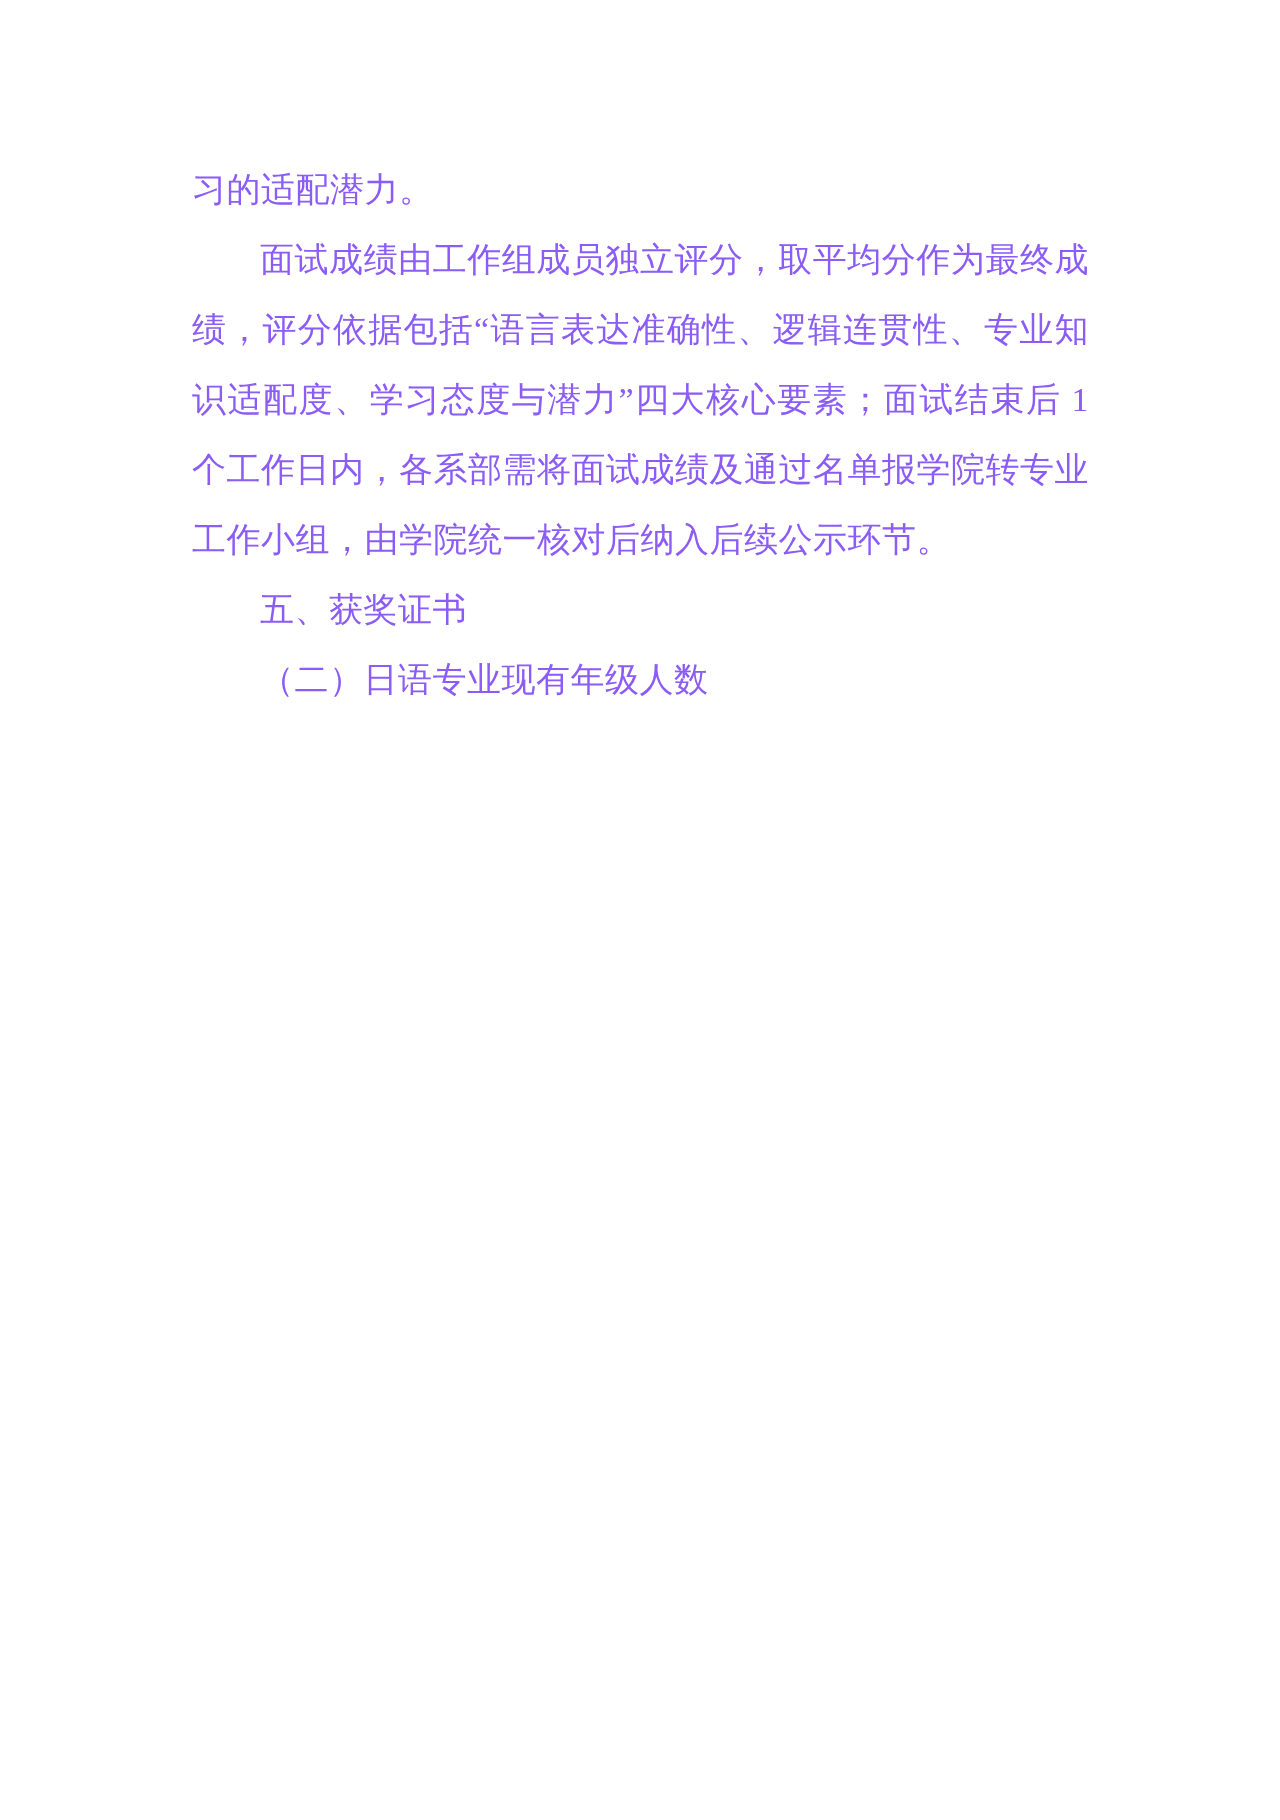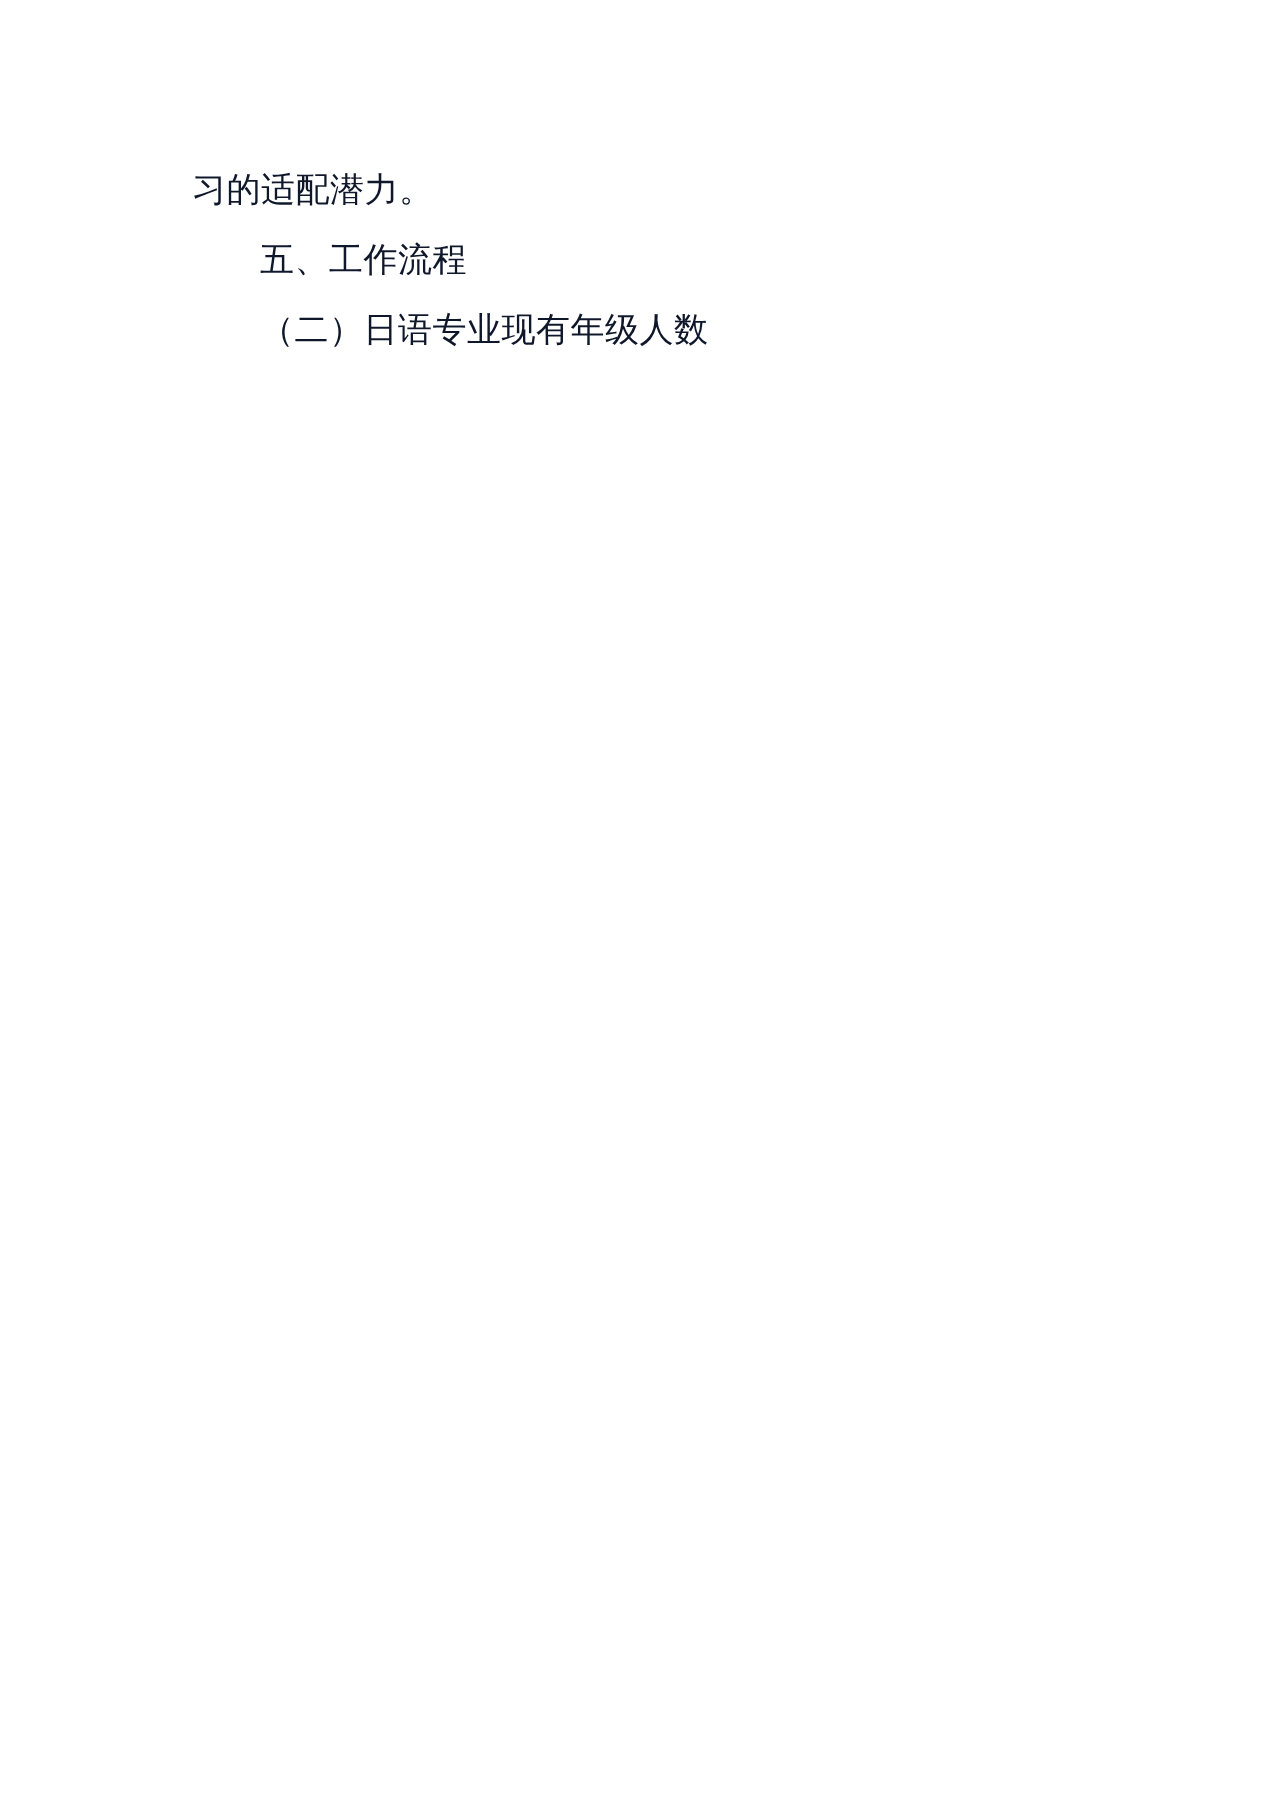--- a/index.html
+++ b/index.html
@@ -14,41 +14,42 @@
     position: relative;
   }
   .page {
     position: absolute;
     left: 192px;
     top: 155px;
     width: 897px;
     font-family: "Liberation Serif", serif;
     font-size: 34px;
     line-height: 70px;
-    color: #0f172a;
+    color: #8b5cf6;
     text-align: justify;
     text-justify: inter-character;
     letter-spacing: 0.5px;
   }
   .page p {
     margin: 0;
     padding: 0;
   }
   .page p.ind {
     text-indent: 2em;
   }
 </style>
 </head>
 <body>
 
 <div class="page">
   <p>习的适配潜力。</p>
 
+  <p class="ind">面试成绩由工作组成员独立评分，取平均分作为最终成绩，评分依据包括“语言表达准确性、逻辑连贯性、专业知识适配度、学习态度与潜力”四大核心要素；面试结束后 1 个工作日内，各系部需将面试成绩及通过名单报学院转专业工作小组，由学院统一核对后纳入后续公示环节。</p>
 
-  <p class="ind">五、工作流程</p>
+  <p class="ind">五、获奖证书</p>
 
 
 
   <p class="ind">（二）日语专业现有年级人数</p>
 
 
 
 </div>
 
 </body></html>

